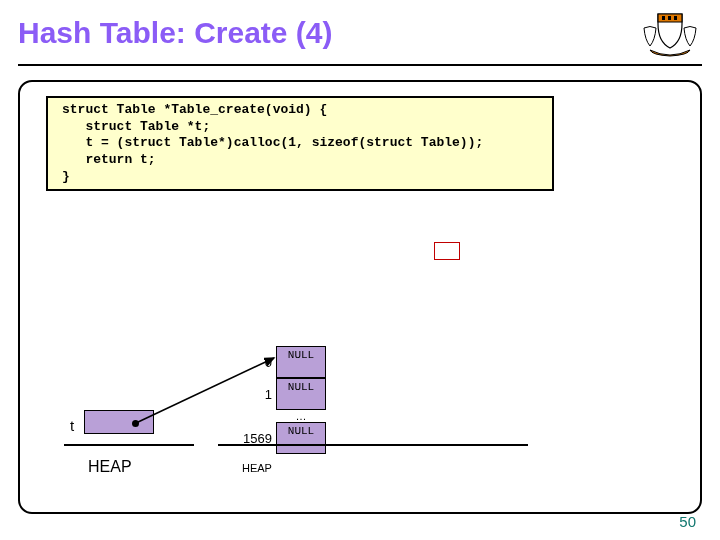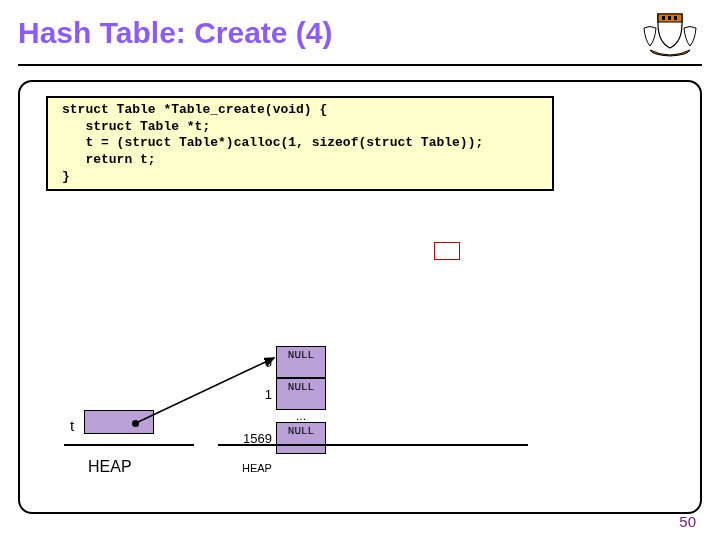--- a/index.html
+++ b/index.html
@@ -177,21 +177,21 @@
     left: 172px;
     top: 112px;
     font-size: 11px;
   }
 
   .pagenum {
     position: absolute;
     right: 24px;
     bottom: 10px;
     font-size: 15px;
-    color: #701a75;
+    color: #0f766e;
   }
 </style>
 </head>
 <body>
 
 <div class="slide">
   <div class="title-row">
     <div class="title">Hash Table: Create (4)</div>
     <div class="crest">
       <svg width="64" height="50" viewBox="0 0 64 50">

